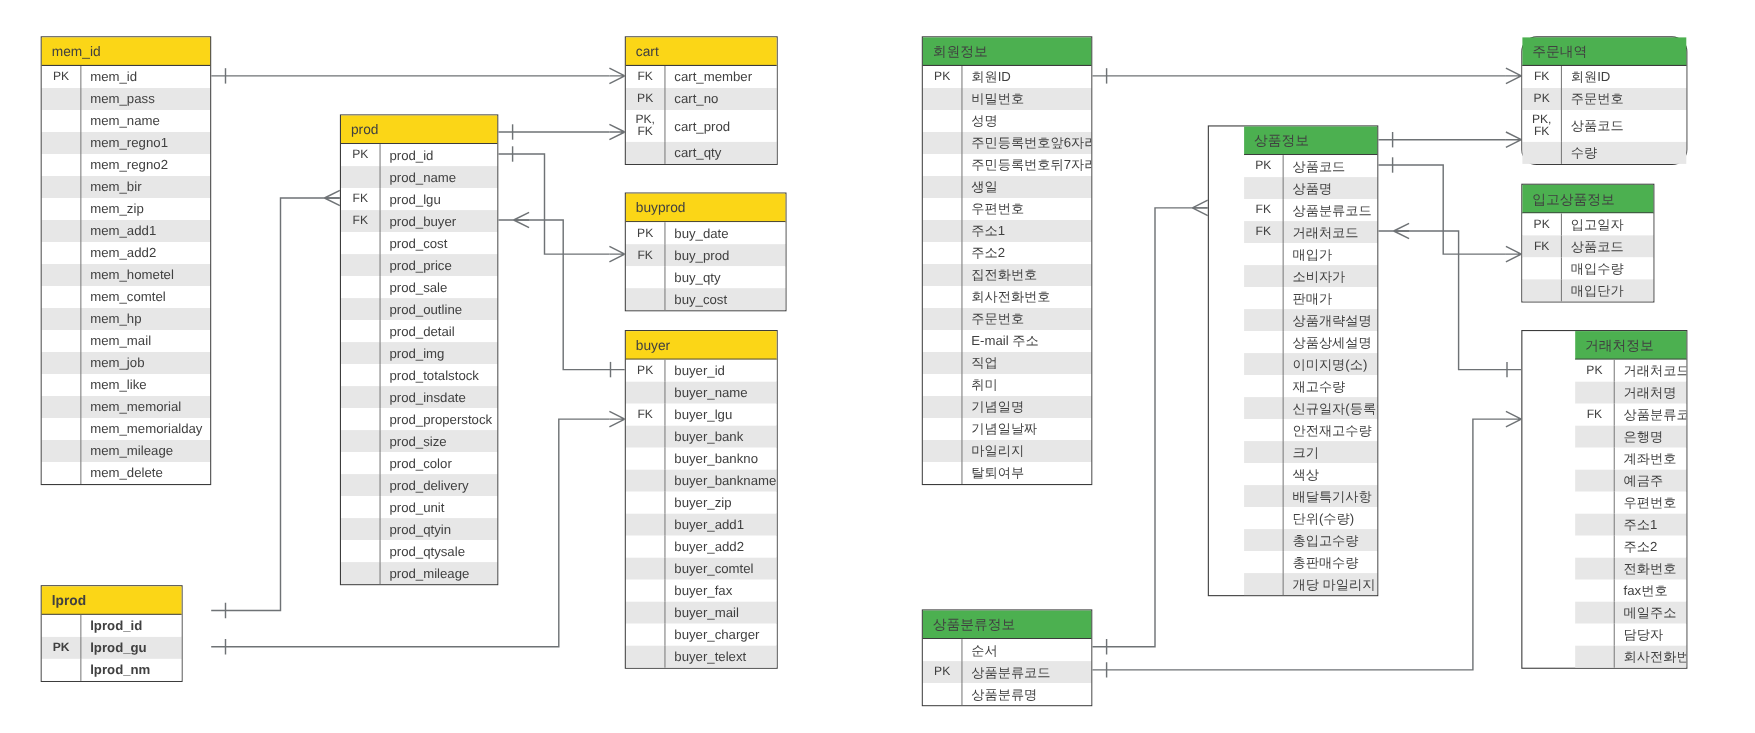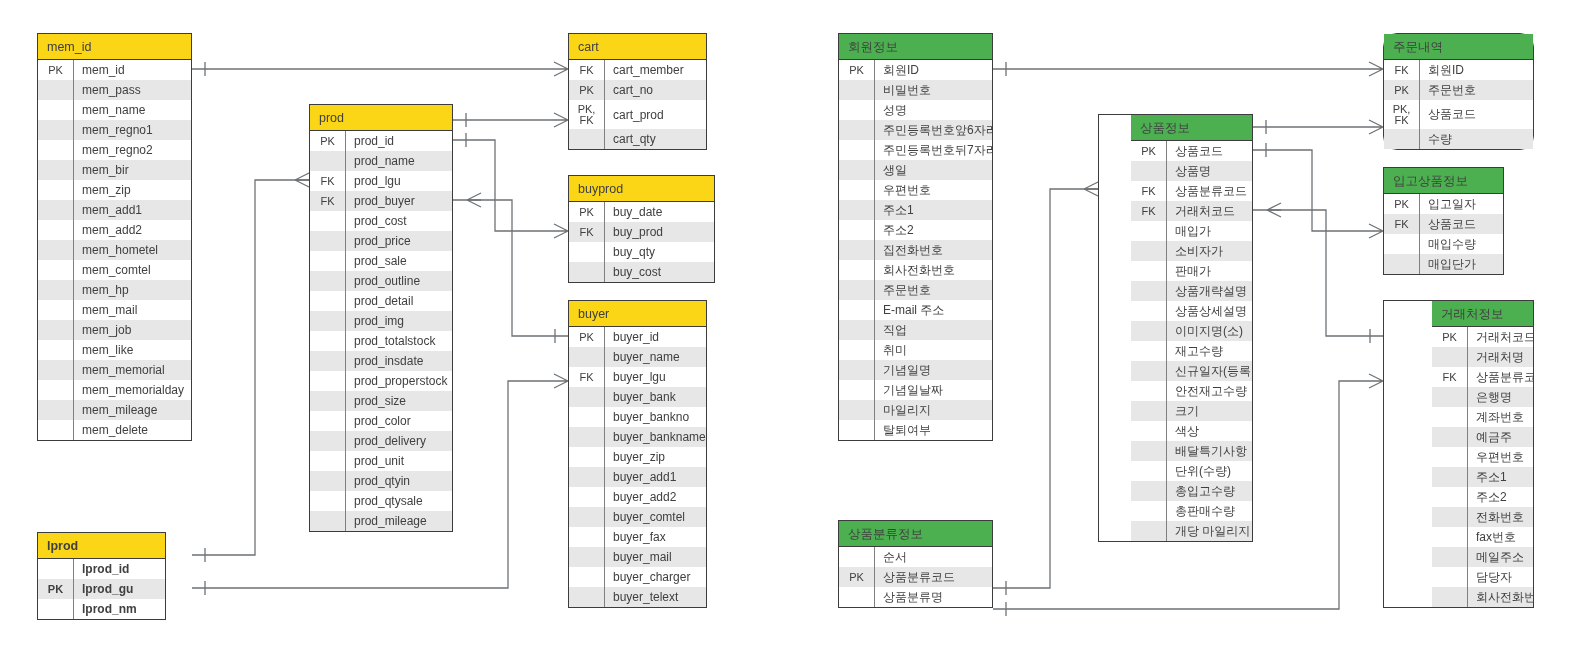--- a/index.html
+++ b/index.html
@@ -698,21 +698,21 @@
           <div class="row even">
             <div class="key"></div>
             <div class="attr">담당자</div>
           </div>
           <div class="row odd">
             <div class="key"></div>
             <div class="attr">회사전화번호</div>
           </div>
         </div>
       </div>
-      <div class="entity green kr" style="left: 838px; top: 520px; width: 155px;">
+      <div class="entity green kr" style="left: 838px; top: 554px; width: 155px;">
         <div class="ent-title">상품분류정보</div>
         <div class="rows">
           <div class="row even">
             <div class="key"></div>
             <div class="attr">순서</div>
           </div>
           <div class="row odd">
             <div class="key">PK</div>
             <div class="attr">상품분류코드</div>
           </div>

